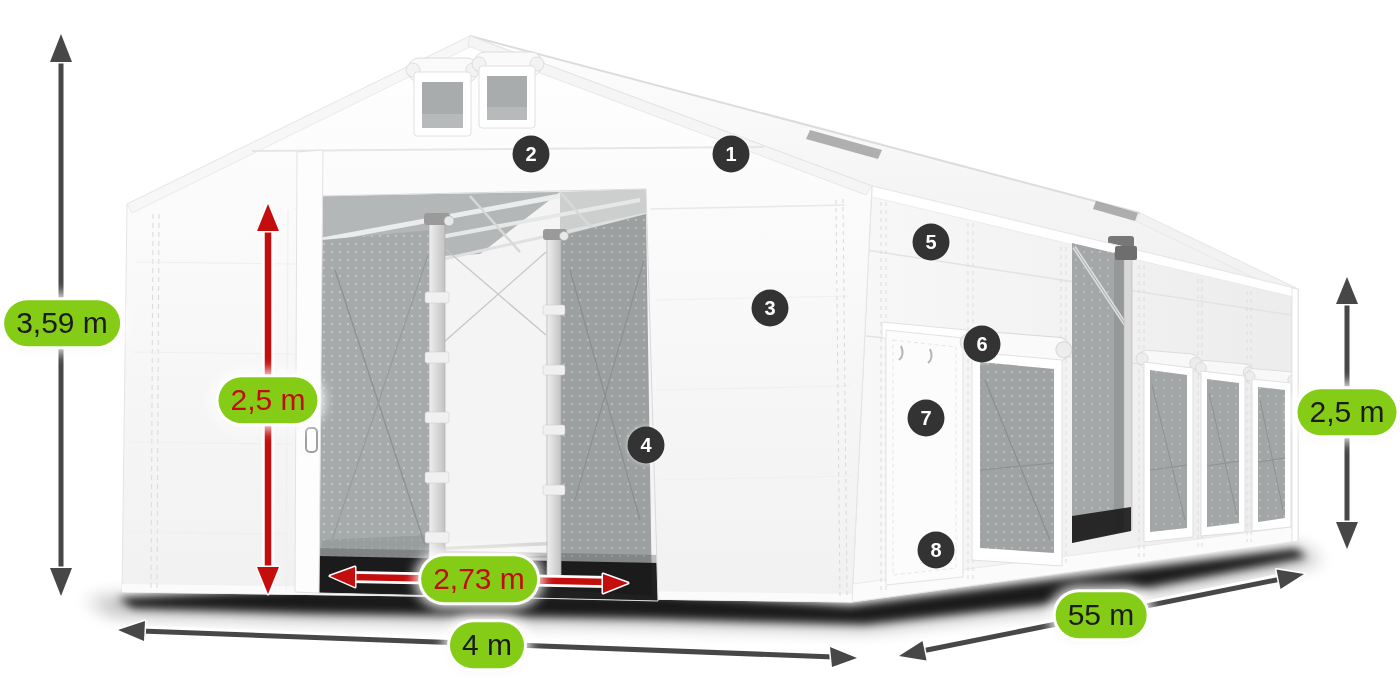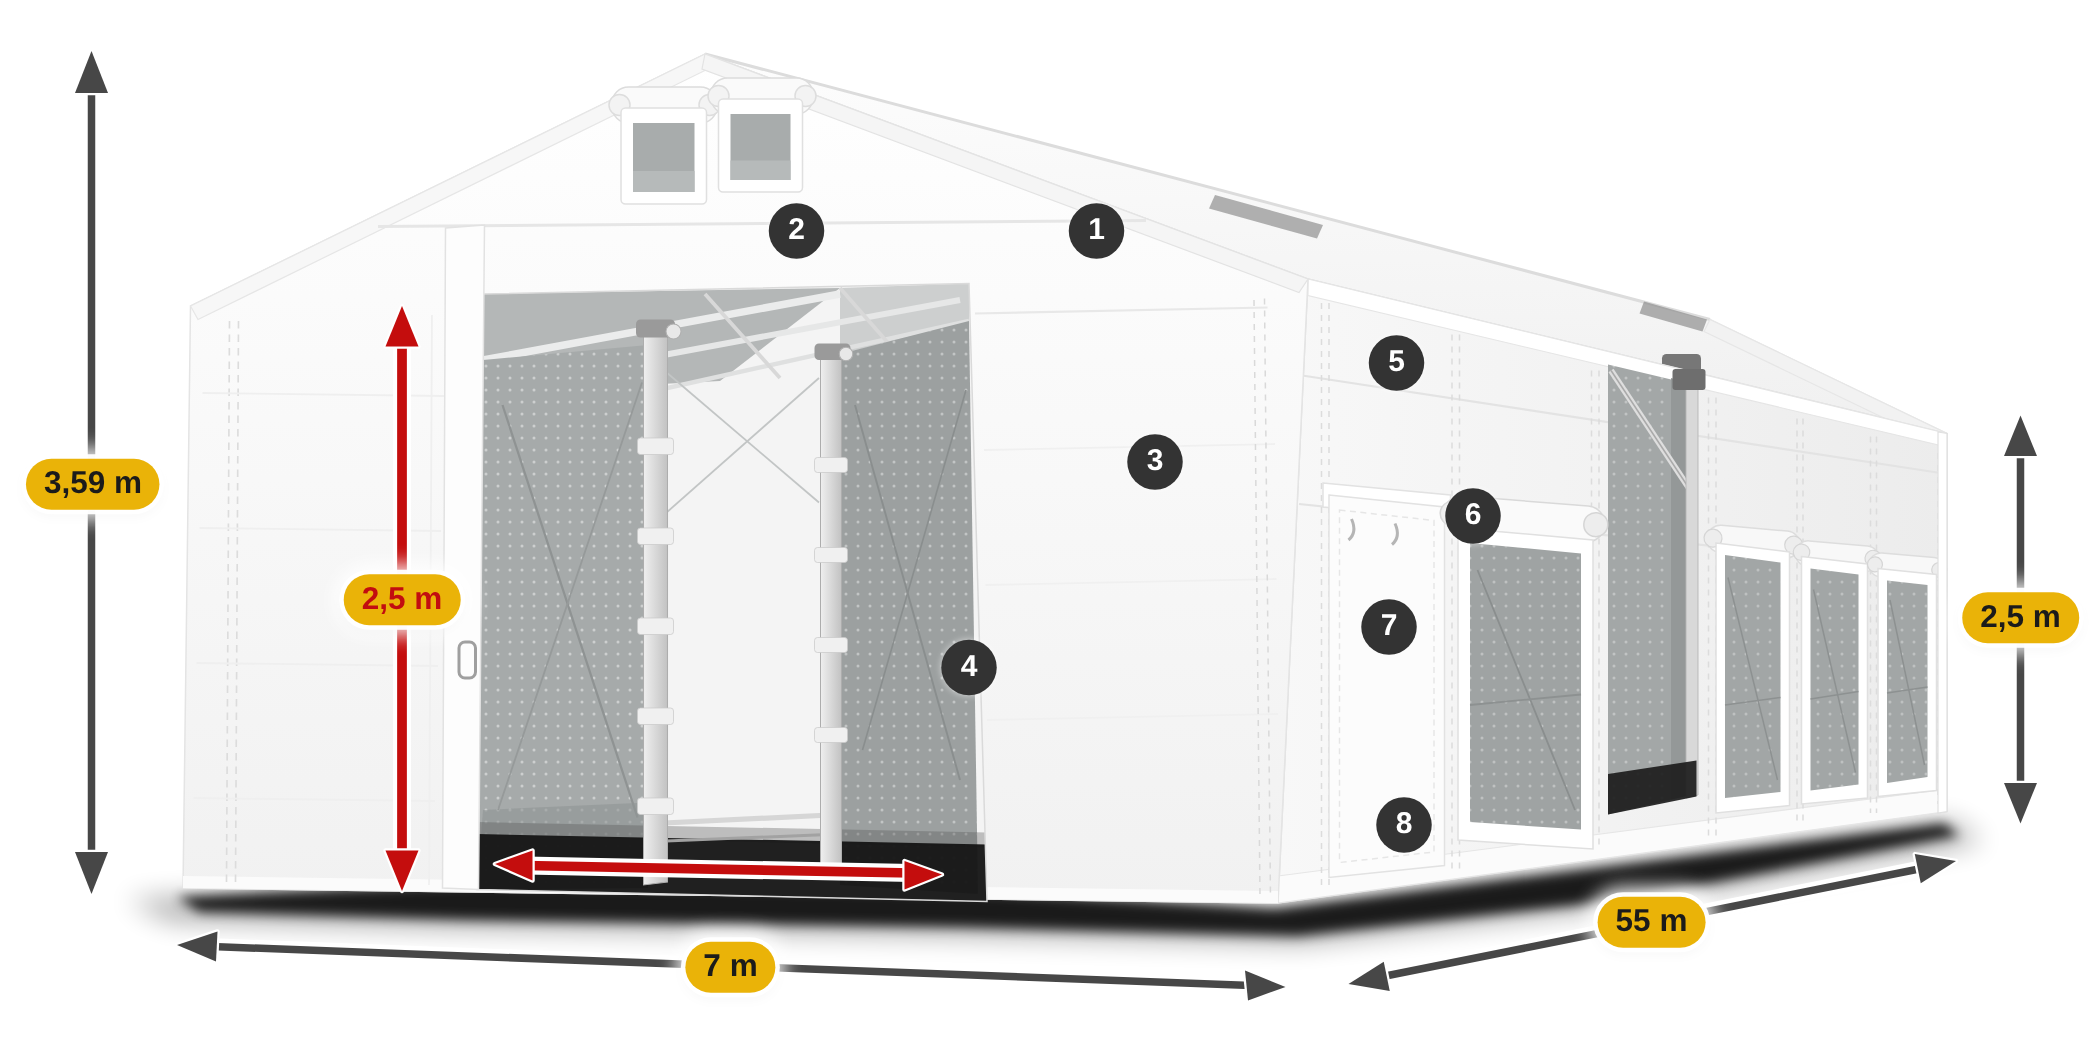--- a/index.html
+++ b/index.html
@@ -3,22 +3,22 @@
 <meta charset="utf-8">
 <style>
   html,body{margin:0;padding:0;background:#ffffff;}
   #stage{
     position:relative;width:1400px;height:700px;overflow:hidden;
     font-family:"Liberation Sans",sans-serif;background:#ffffff;
   }
   #tent-svg{position:absolute;left:0;top:0;z-index:1;}
   .pill{
     position:absolute;z-index:3;transform:translate(-50%,-50%);
-    background:#eab308;border-radius:26px;padding:4px 12px;
-    font-weight:700;font-size:21px;line-height:1.25;color:#1b1b1b;white-space:nowrap;
+    background:#84cc16;border-radius:26px;padding:4px 12px;
+    font-weight:400;font-size:30px;line-height:1.25;color:#1b1b1b;white-space:nowrap;
     box-shadow:0 0 0 3px rgba(255,255,255,0.95),0 0 12px 7px rgba(255,255,255,0.85),0 3px 8px rgba(0,0,0,0.10);
   }
   .pill.red{color:#c20d10;}
   .badge{
     position:absolute;z-index:4;transform:translate(-50%,-50%);
     width:37px;height:37px;border-radius:50%;background:#333333;color:#ffffff;
     font-weight:700;font-size:20px;display:flex;align-items:center;justify-content:center;
     box-shadow:0 0 5px rgba(255,255,255,0.6);
   }
 </style>
@@ -308,21 +308,22 @@
   <g>
     <line x1="1347" y1="301" x2="1347" y2="525" stroke="#ffffff" stroke-width="11"></line>
     <line x1="1347" y1="301" x2="1347" y2="525" stroke="#474747" stroke-width="5"></line>
     <polygon points="1347,277 1336,304 1358,304" fill="#474747" stroke="#ffffff" stroke-width="3" stroke-linejoin="round" paint-order="stroke"></polygon>
     <polygon points="1347,549 1336,522 1358,522" fill="#474747" stroke="#ffffff" stroke-width="3" stroke-linejoin="round" paint-order="stroke"></polygon>
   </g>
 </svg>
 
 <div class="pill" style="left:62px;top:323px">3,59 m</div>
 <div class="pill red" style="left:268px;top:400px">2,5 m</div>
-<div class="pill" style="left:487px;top:645px">7 m</div>
+<div class="pill red" style="left:479px;top:579px">2,73 m</div>
+<div class="pill" style="left:487px;top:645px">4 m</div>
 <div class="pill" style="left:1101px;top:615px">55 m</div>
 <div class="pill" style="left:1347px;top:412px">2,5 m</div>
 
 <div class="badge" style="left:731px;top:154px">1</div>
 <div class="badge" style="left:531px;top:154px">2</div>
 <div class="badge" style="left:770px;top:308px">3</div>
 <div class="badge" style="left:646px;top:445px">4</div>
 <div class="badge" style="left:931px;top:242px">5</div>
 <div class="badge" style="left:982px;top:344px">6</div>
 <div class="badge" style="left:926px;top:418px">7</div>

